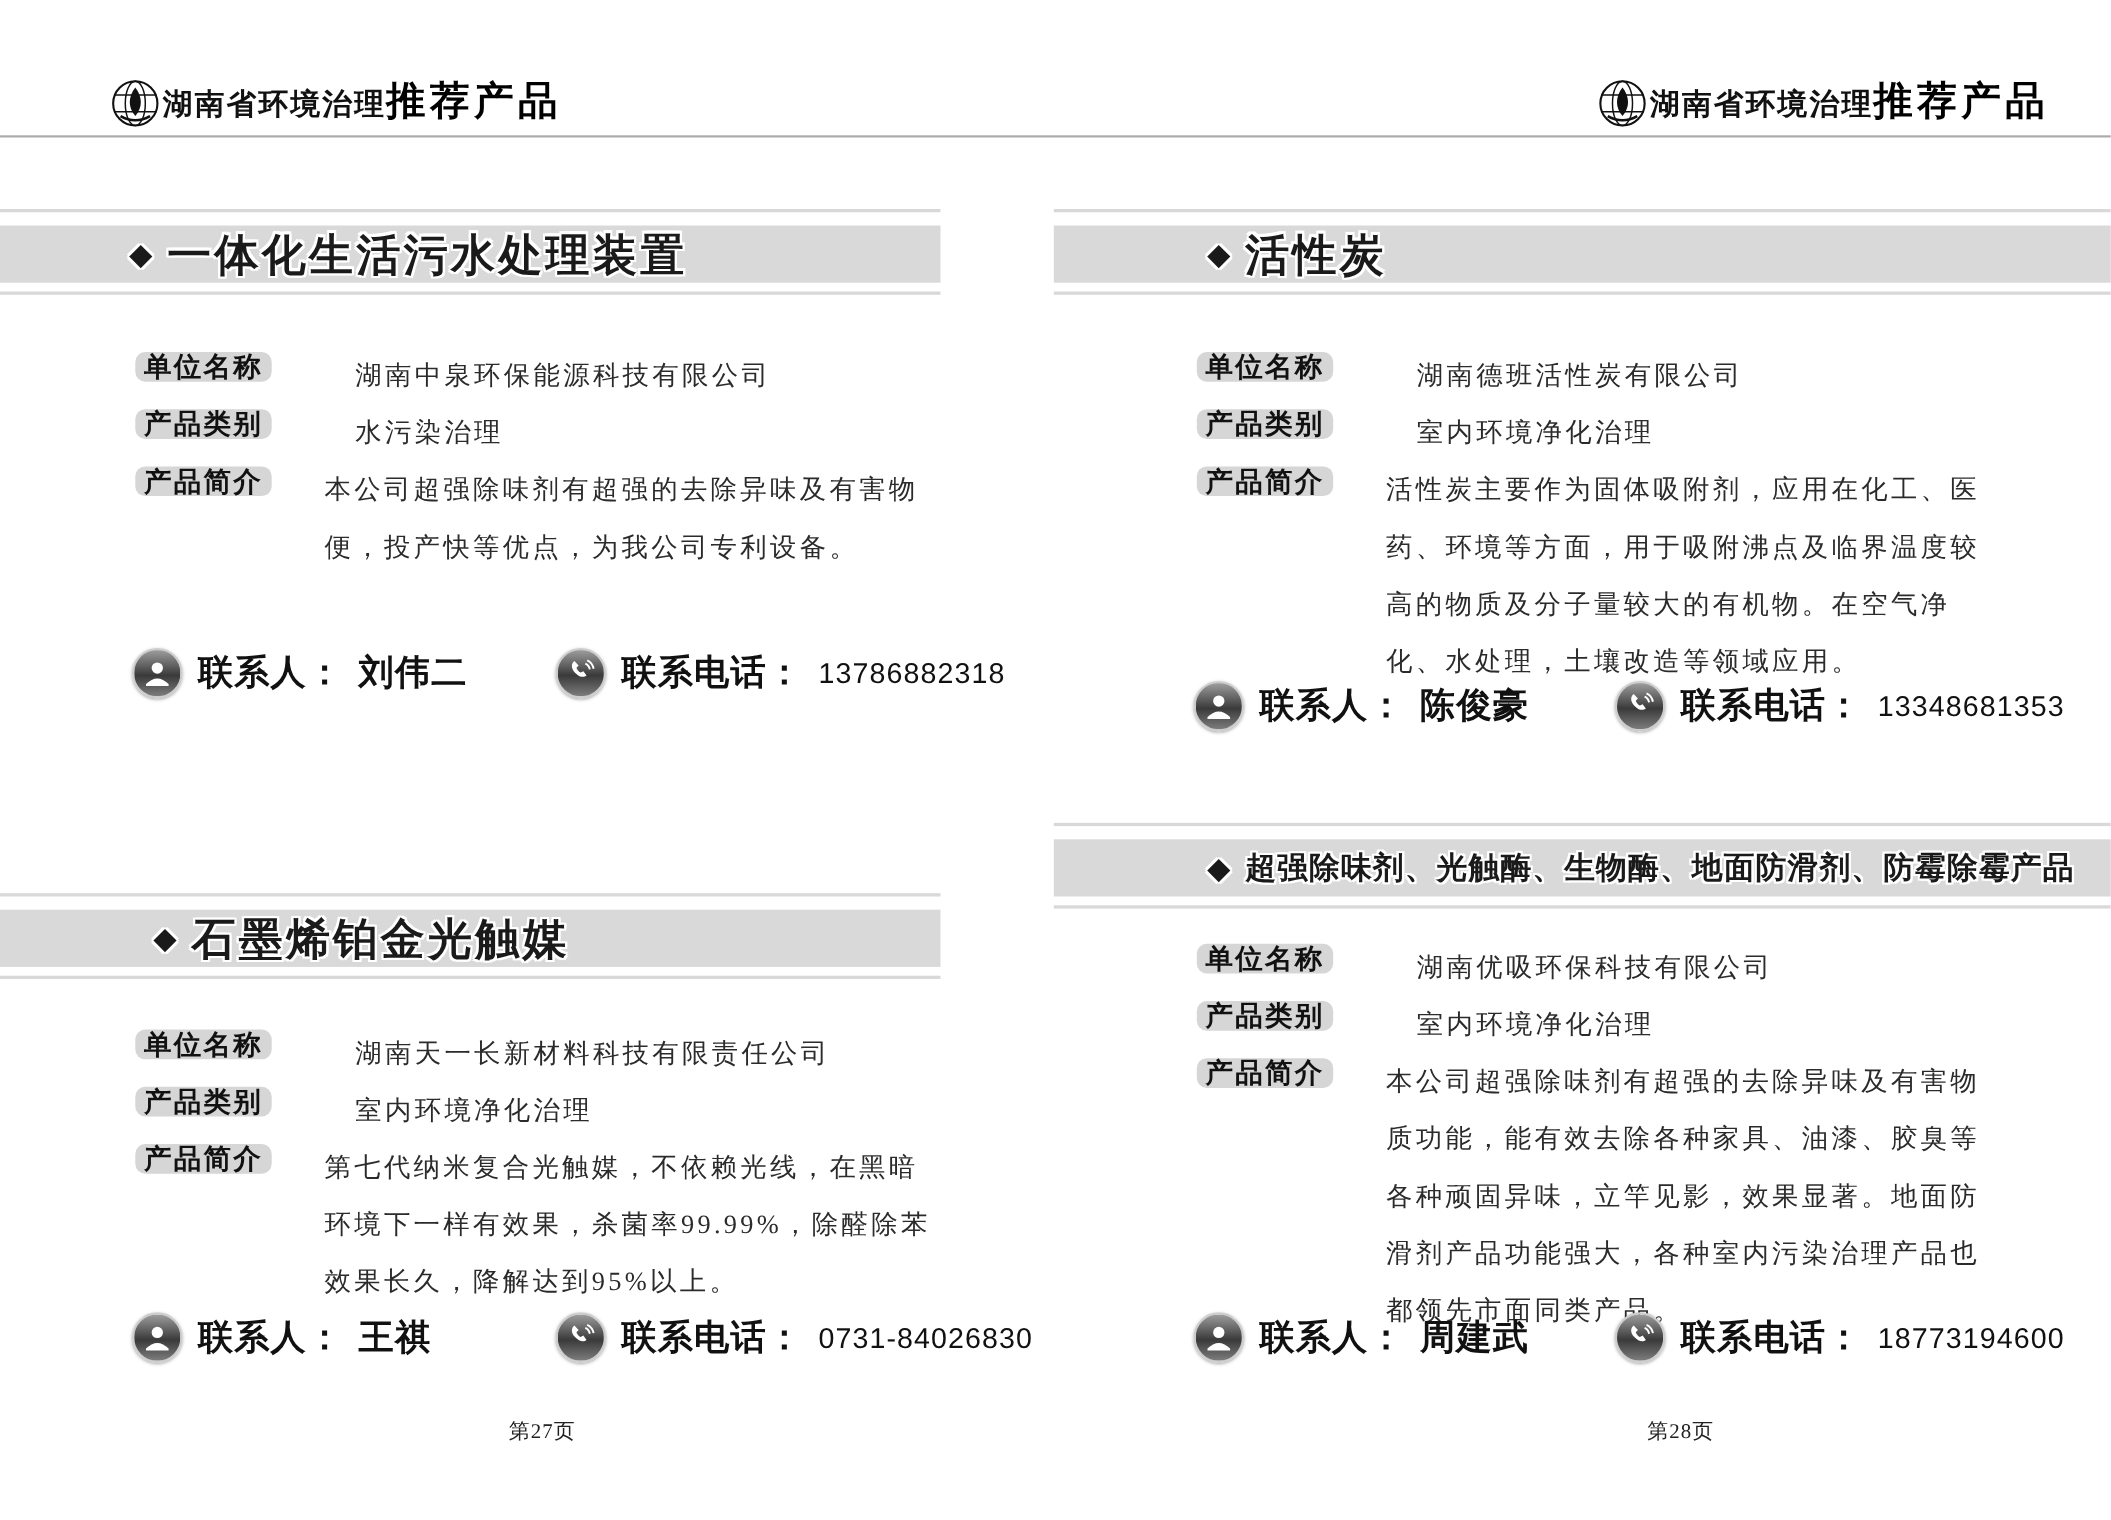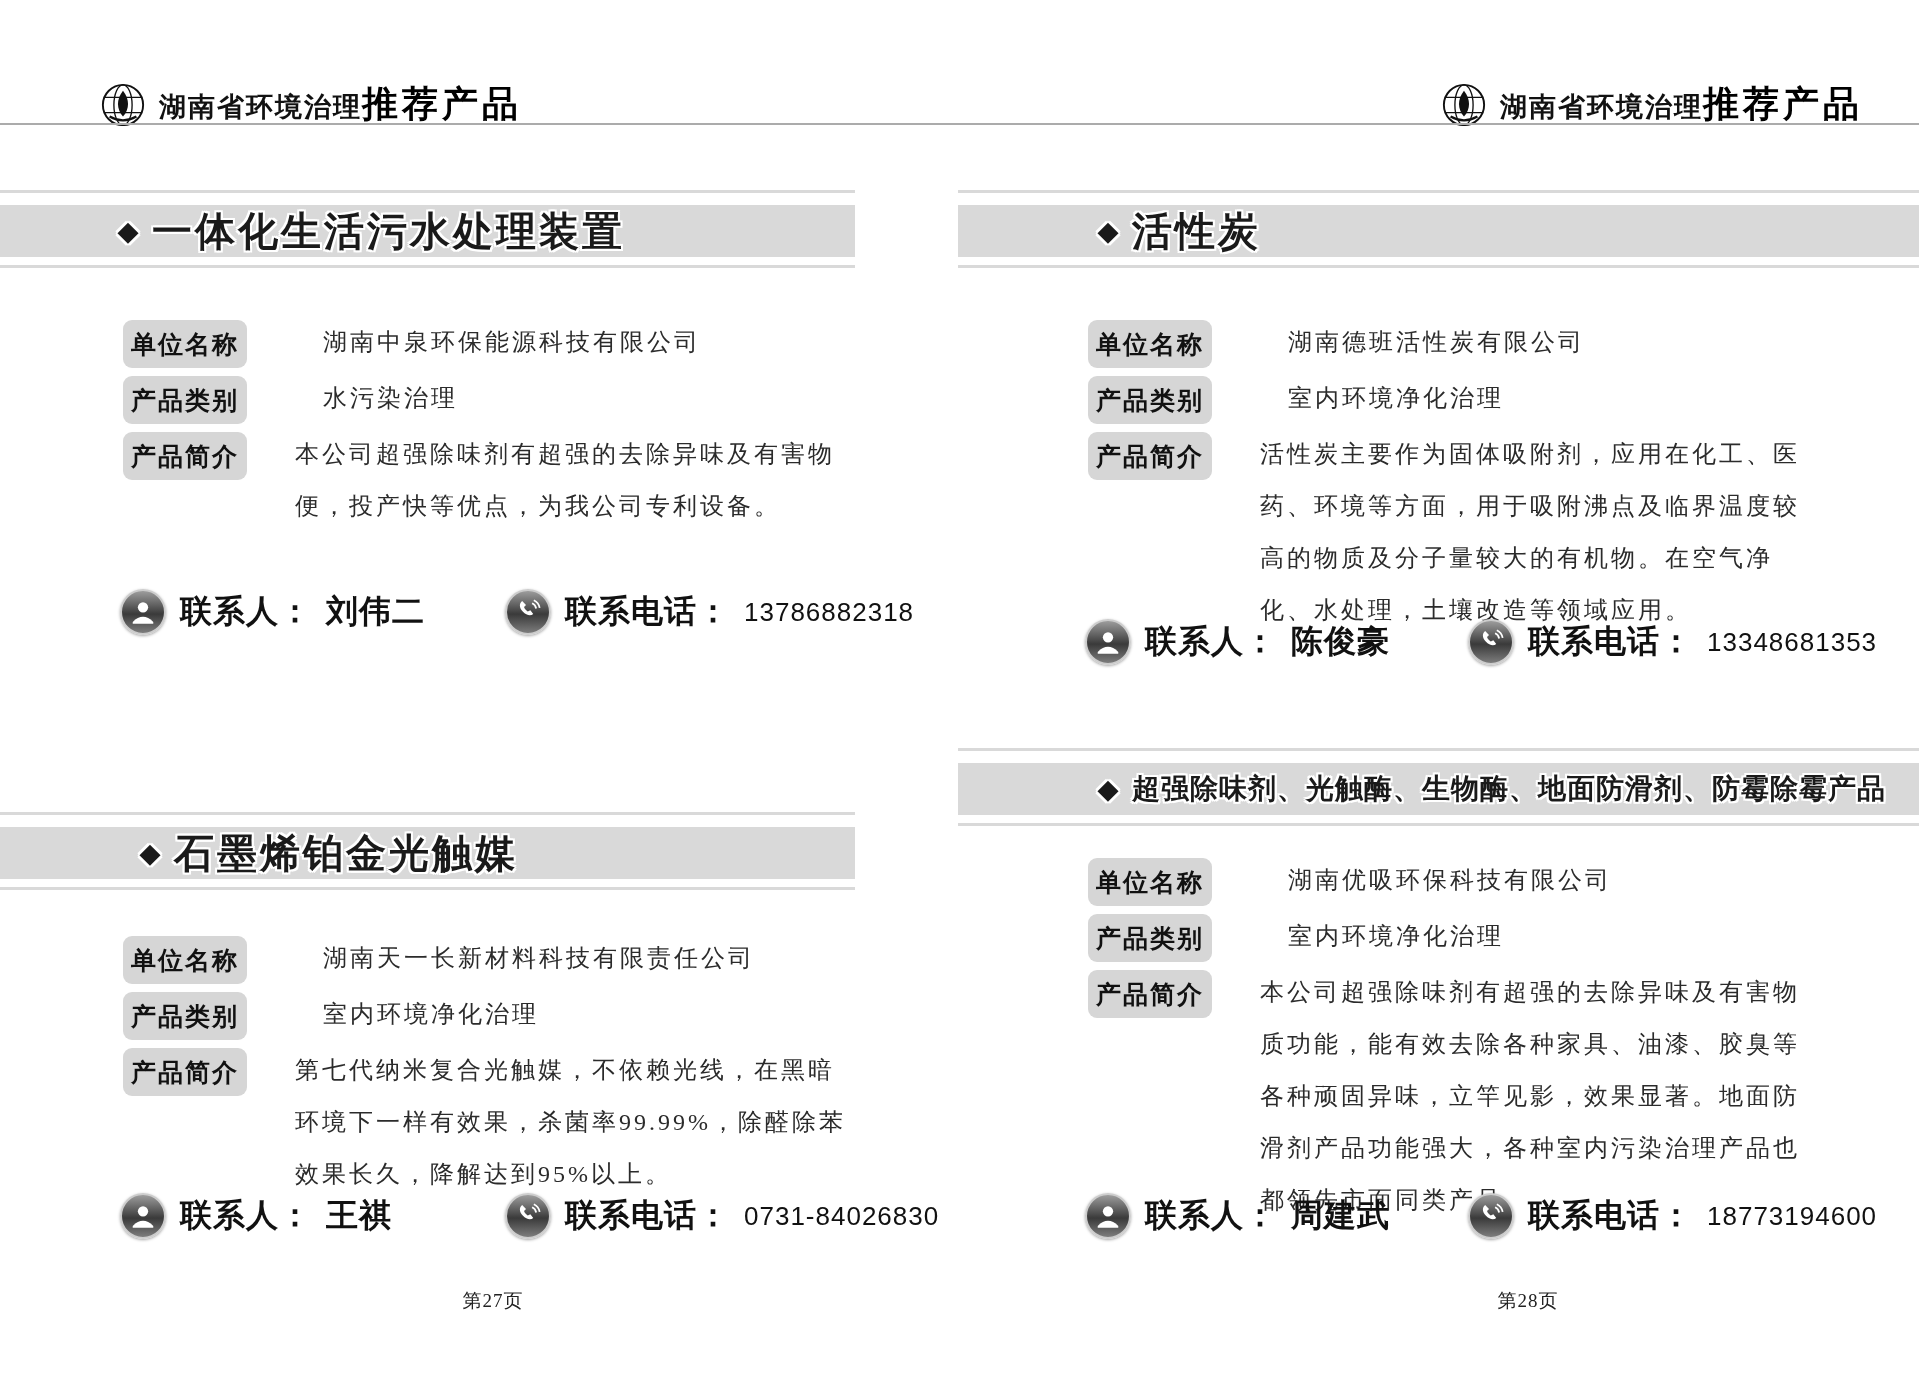--- a/index.html
+++ b/index.html
@@ -3,21 +3,21 @@
 <meta charset="utf-8">
 <style>
   * { margin:0; padding:0; box-sizing:border-box; }
   html,body { background:#ffffff; }
   .canvas {
     position:relative; width:1919px; height:1382px; background:#fff;
     font-family:"Liberation Serif", serif; color:#222; overflow:hidden;
   }
 
   
-  .page-header { position:absolute; top:80px; display:flex; align-items:center; gap:13px; }
+  .page-header { position:absolute; top:68px; display:flex; align-items:flex-end; gap:2px; }
   .hdr-left  { left:100px; }
   .hdr-right { right:56px; }
   .logo { width:46px; height:46px; }
   .brand { display:flex; align-items:baseline; }
   .brand-regular { font-family:"Liberation Serif", serif; font-weight:bold; font-size:27px; letter-spacing:2px; color:#111; }
   .brand-bold    { font-family:"Liberation Serif", serif; font-weight:bold; font-size:36px; letter-spacing:4px; color:#000; }
   .header-rule { position:absolute; top:123px; left:0; width:1919px; height:2px; background:#ababab; }
 
   
   .secbar { position:absolute; }
@@ -33,21 +33,21 @@
   .secbar .bar .sec-title { font-size:40px; letter-spacing:3px;
     text-shadow:-2px -2px 0 #fff,2px -2px 0 #fff,-2px 2px 0 #fff,2px 2px 0 #fff,0 -2px 0 #fff,0 2px 0 #fff,-2px 0 0 #fff,2px 0 0 #fff; }
   .secbar .bar.long .sec-title { font-size:28px; letter-spacing:1px; }
   .pad-a .bar { padding-left:118px; }
   .pad-b .bar { padding-left:140px; }
 
   
   .fields { position:absolute; }
   .frow { display:flex; align-items:flex-start; margin-bottom:8px; }
   .flabel {
-    flex:0 0 124px; height:48px; border-radius:9px; background:#d6d6d6;
+    flex:0 0 124px; height:27px; border-radius:9px; background:#d6d6d6;
     display:flex; align-items:center; justify-content:center;
     font-family:"Liberation Sans", sans-serif; font-weight:bold; font-size:25px;
     letter-spacing:2px; color:#111;
   }
   .fvalue { margin-left:76px; font-size:24px; letter-spacing:3px; color:#2b2b2b;
     line-height:44px; white-space:nowrap; }
   .fintro { margin-left:48px; font-size:24px; letter-spacing:3px; color:#2b2b2b; }
   .fintro .iline { line-height:52px; white-space:nowrap; }
   .fintro .iline:first-child { line-height:44px; margin-bottom:4px; }
 

